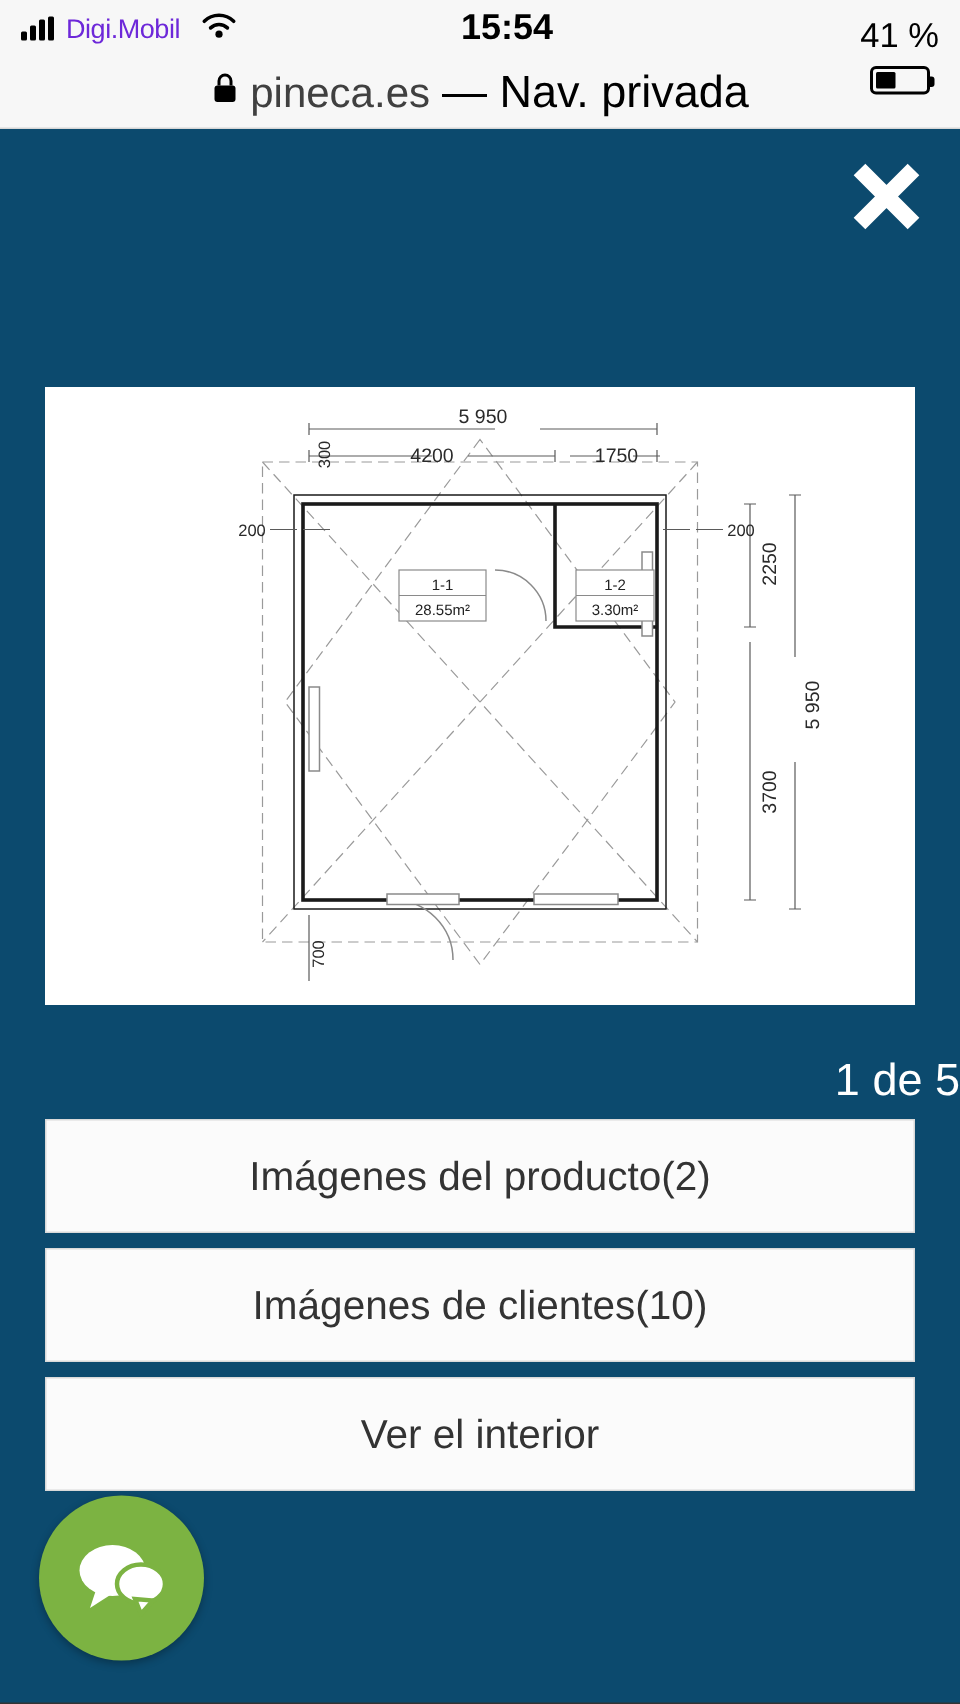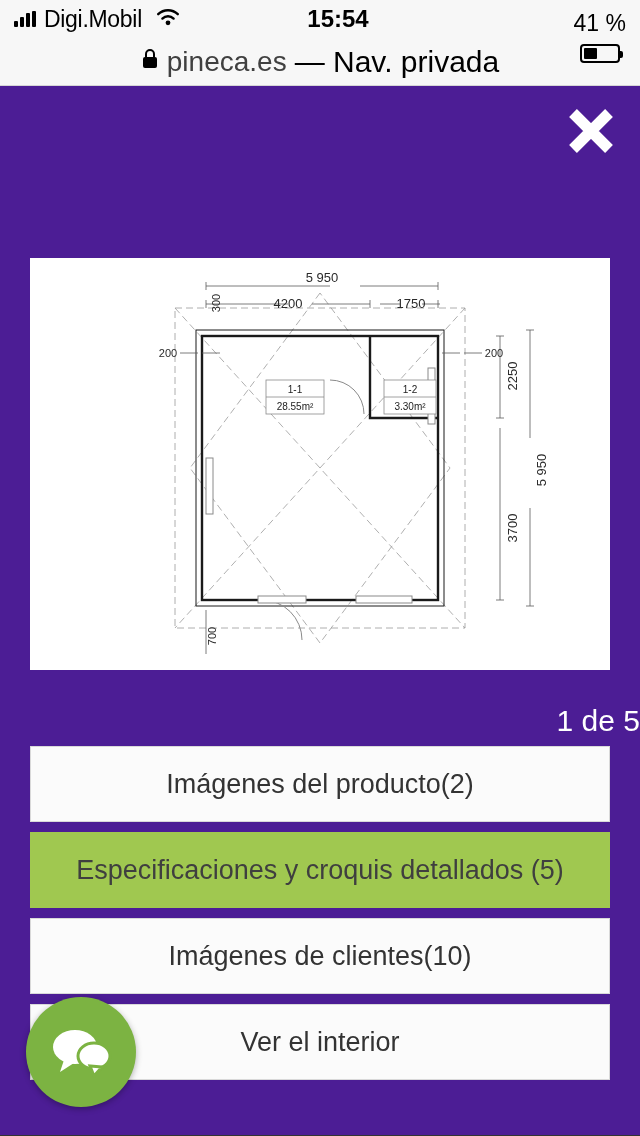--- a/index.html
+++ b/index.html
@@ -18,21 +18,21 @@
     padding: 0 14px;
     position: relative;
   }
   .sb-left { display: flex; align-items: center; gap: 8px; }
   .signal { display: flex; align-items: flex-end; gap: 2px; height: 16px; }
   .signal i { display: block; width: 4px; background: #000; border-radius: 1px; }
   .signal i:nth-child(1) { height: 6px; }
   .signal i:nth-child(2) { height: 10px; }
   .signal i:nth-child(3) { height: 14px; }
   .signal i:nth-child(4) { height: 16px; background: #000; }
-  .carrier { font-size: 23px; color: #000000; letter-spacing: -0.3px; }
+  .carrier { font-size: 18px; color: #6d28d9; letter-spacing: -0.3px; }
   .wifi { margin-left: 4px; }
   .sb-center {
     position: absolute; left: 0; right: 0; text-align: center;
     font-size: 24px; font-weight: bold; color: #000; padding-left: 36px;
   }
   .sb-right {
     margin-left: auto; display: flex; align-items: center; gap: 7px;
     font-size: 23px; color: #000; position: relative; z-index: 2; flex-direction: column;
   }
   .battery {
@@ -52,21 +52,21 @@
     gap: 8px; border-bottom: 1px solid #d6d6d6;
   }
   .urlbar .lock { font-size: 20px; color: #000; }
   .url-host { font-size: 28px; color: #404040; }
   .url-private { font-size: 30px; color: #000000; }
 
   
   .viewer {
     position: relative;
     height: calc(1136px - 38px - 49px);
-    background: #4c1d95;
+    background: #0c4a6e;
   }
   .close-btn {
     position: absolute; top: 14px; right: 18px;
     width: 62px; height: 62px;
     display: flex; align-items: center; justify-content: center;
     color: #ffffff; font-size: 56px; line-height: 1; font-weight: bold;
     cursor: pointer;
   }
   .image-stage {
     position: absolute; top: 172px; left: 30px;
@@ -249,21 +249,20 @@
           <text x="380" y="152" text-anchor="middle" font-size="10" fill="#222" font-family="Liberation Sans, sans-serif">3.30m²</text>
         </g>
       </svg>
     </div>
   </div>
 
   <div class="counter">1 de 5</div>
 
   <div class="btn-list">
     <div class="opt-btn">Imágenes del producto(2)</div>
-    <div class="opt-btn active">Especificaciones y croquis detallados (5)</div>
     <div class="opt-btn">Imágenes de clientes(10)</div>
     <div class="opt-btn">Ver el interior</div>
   </div>
 
   <div class="chat-fab">
     <svg width="62" height="52" viewBox="0 0 62 52">
       <ellipse cx="25" cy="21" rx="22" ry="17" fill="#ffffff"></ellipse>
       <path d="M14 34 L10 46 L24 37 Z" fill="#ffffff"></path>
       <ellipse cx="44" cy="30" rx="16" ry="13" fill="#ffffff" stroke="#7cb342" stroke-width="3"></ellipse>
       <path d="M40 40 L44 50 L52 41 Z" fill="#ffffff" stroke="#7cb342" stroke-width="3"></path>

